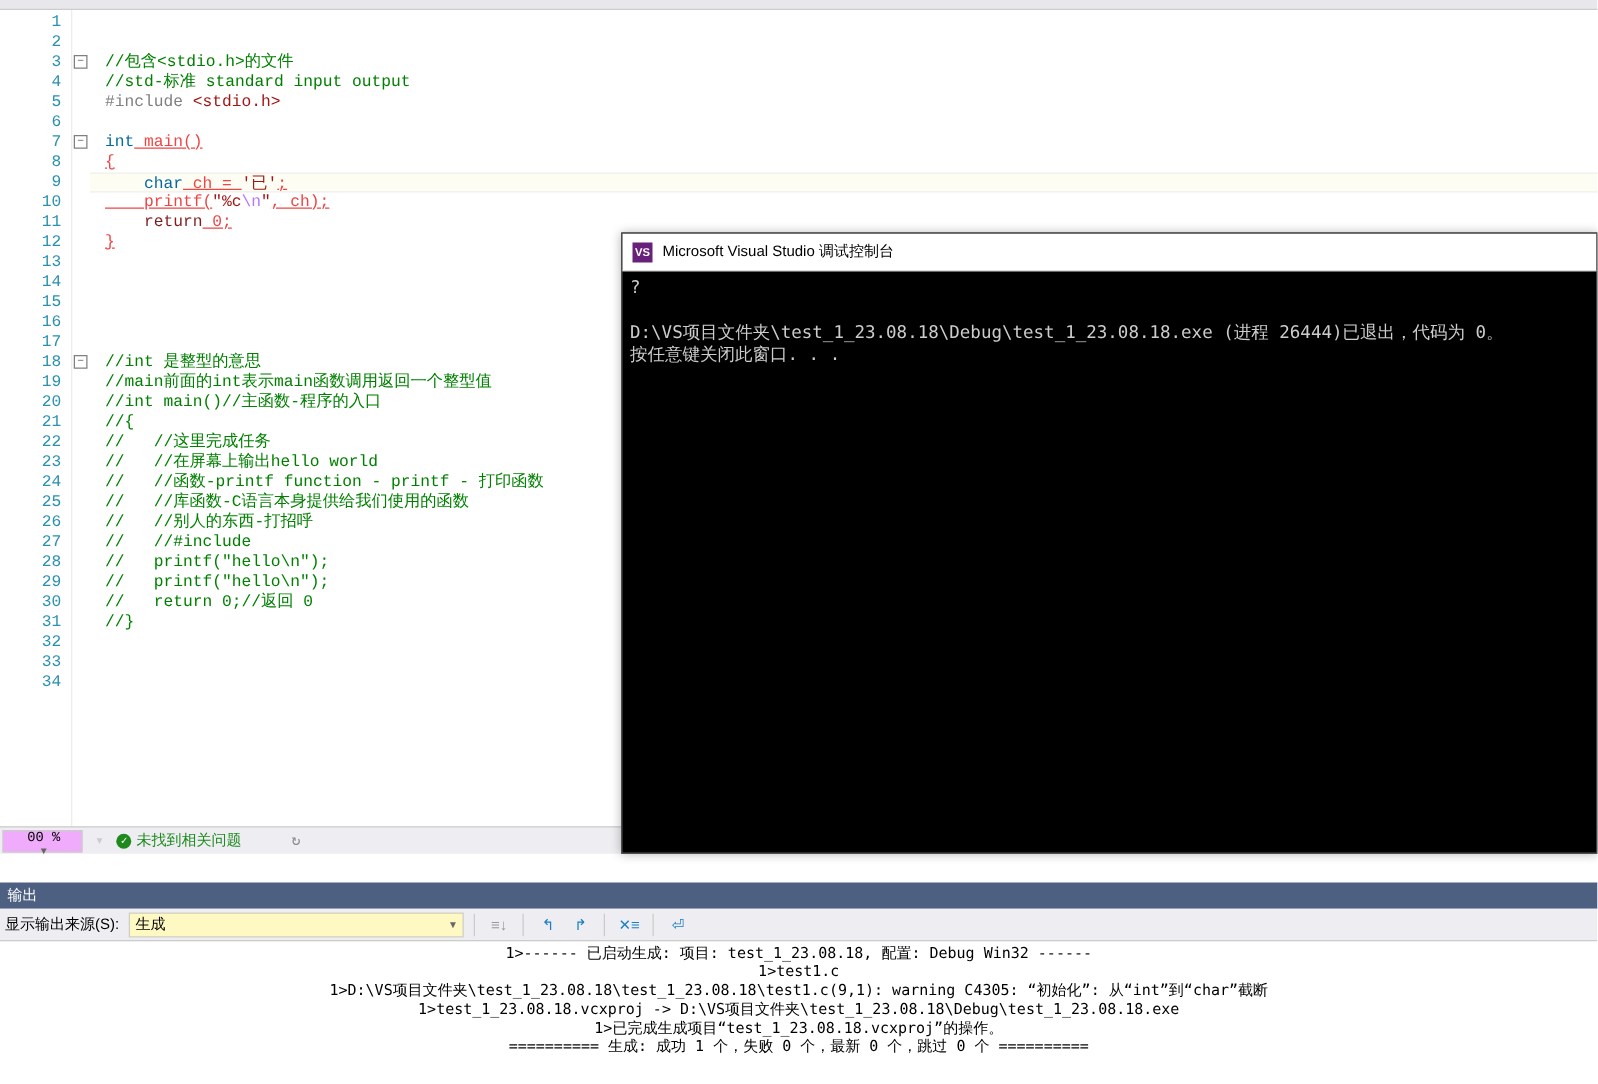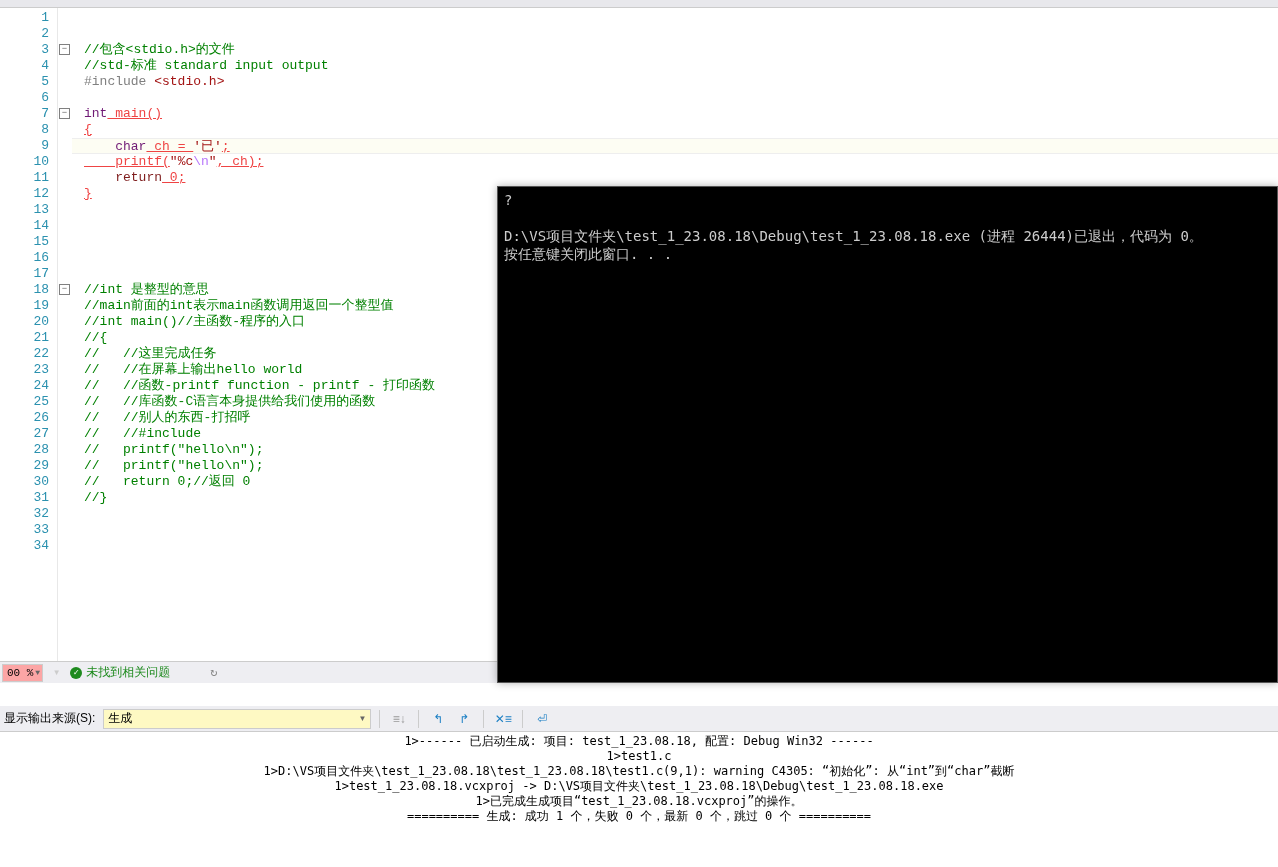--- a/index.html
+++ b/index.html
@@ -12,29 +12,29 @@
 .gutter div { height: 16px; }
 .fold-col { width: 14px; background: #fff; position: relative; }
 .fold-box { position: absolute; left: 1px; width: 11px; height: 11px; border: 1px solid #808080; background: #fff; font-size: 9px; line-height: 9px; text-align: center; color: #666; cursor: pointer; }
 .green-bar { position: absolute; left: 62px; top: 2px; width: 4px; background: #4ec94e; }
 
 .code { flex: 1; padding-top: 2px; padding-left: 12px; line-height: 16px; white-space: pre; font-size: 13px; position: relative; }
 .code-line { height: 16px; }
 .hl-line { background: #fdfdf3; margin-left: -12px; padding-left: 12px; border-top:1px solid #eee; border-bottom:1px solid #eee;}
 .c-comment { color: #008000; }
 .c-keyword { color: #7f1d1d; }
-.c-type { color: #701a75; }
+.c-type { color: #0369a1; }
 .c-string { color: #a31515; }
 .c-escape { color: #b776fb; }
 .c-preproc { color: #808080; }
 .c-include { color: #a31515; }
 .c-punc { color: #ef4444; text-decoration: underline; }
 
 .zoom-bar { position: absolute; left: 0; bottom: 0; height: 22px; background: #eeeef2; border-top: 1px solid #ccc; width: 100%; display: flex; align-items: center; font-size: 12px; gap: 10px; padding-left: 2px; }
-.zoom-select { width: 41px; height: 18px; border: 1px solid #ccc; background: #fca5a5; font-size: 11px; padding-left: 4px; display: flex; align-items: center; justify-content: space-between; padding-right: 2px;}
+.zoom-select { width: 64px; height: 18px; border: 1px solid #ccc; background: #f0abfc; font-size: 11px; padding-left: 4px; display: flex; align-items: center; justify-content: space-between; padding-right: 2px; flex-direction: column;}
 .status-ok { color: #1e8a1e; display: flex; align-items: center; gap: 4px; }
 .ok-circle { width: 12px; height: 12px; border-radius: 50%; background: #1e8a1e; color: #fff; font-size: 9px; display: flex; align-items: center; justify-content: center; }
 
 .console-window { position: absolute; left: 497px; top: 186px; width: 781px; height: 497px; background: #000; border: 1px solid #555; box-shadow: 0 0 8px rgba(0,0,0,0.3); }
 .console-title { height: 30px; background: #fff; display: flex; align-items: center; padding-left: 8px; gap: 8px; font-family: "Segoe UI", sans-serif; font-size: 12px; color: #000; border-bottom: 1px solid #ddd; }
 .console-icon { width: 16px; height: 16px; background: #68217a; color: #fff; font-size: 9px; display: flex; align-items: center; justify-content: center; font-weight: bold; }
 .console-body { padding: 4px 6px; color: #ccc; font-family: "NSimSun", Consolas, monospace; font-size: 14px; line-height: 18px; white-space: pre-wrap; }
 
 .output-panel { position: absolute; left: 0; top: 706px; width: 1278px; height: 161px; background: #fff; }
 .output-header { height: 21px; background: #4d6082; color: #fff; font-size: 12px; padding-left: 6px; display: flex; align-items: center; font-family: "Microsoft YaHei", sans-serif; }
@@ -104,27 +104,34 @@
     <span style="color:#ccc;">▾</span>
     <div class="status-ok">
       <span class="ok-circle">✓</span>
       <span>未找到相关问题</span>
     </div>
     <span style="color:#888;margin-left:30px;">↻</span>
   </div>
 </div>
 
 <div class="console-window">
+  <div class="console-title">
+    <div class="console-icon">VS</div>
+    <span>Microsoft Visual Studio 调试控制台</span>
+  </div>
   <div class="console-body" id="console-body">?
 
 D:\VS项目文件夹\test_1_23.08.18\Debug\test_1_23.08.18.exe (进程 26444)已退出，代码为 0。
 按任意键关闭此窗口. . .</div>
 </div>
 
 <div class="output-panel">
+  <div class="output-header">
+    <span>输出</span>
+  </div>
   <div class="output-toolbar">
     <span>显示输出来源(S):</span>
     <div class="output-src-select">
       <span>生成</span>
       <span class="chev">▼</span>
     </div>
     <div class="tb-sep"></div>
     <div class="tb-btn" style="color:#999;">≡↓</div>
     <div class="tb-sep"></div>
     <div class="tb-btn">↰</div>

